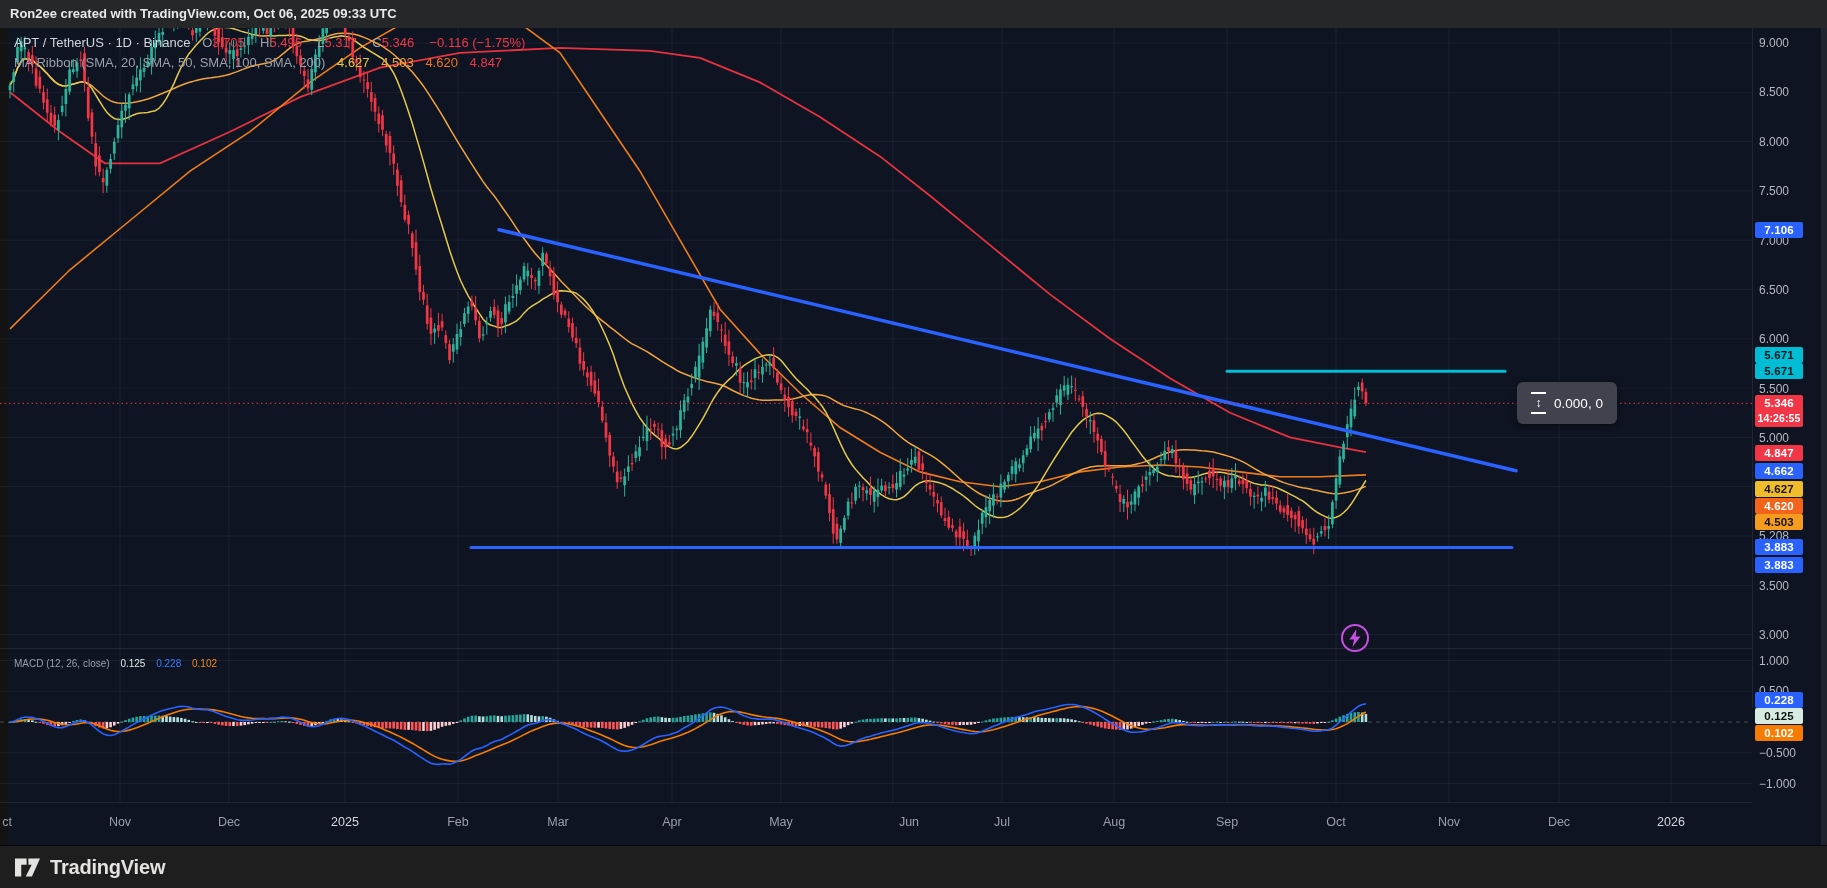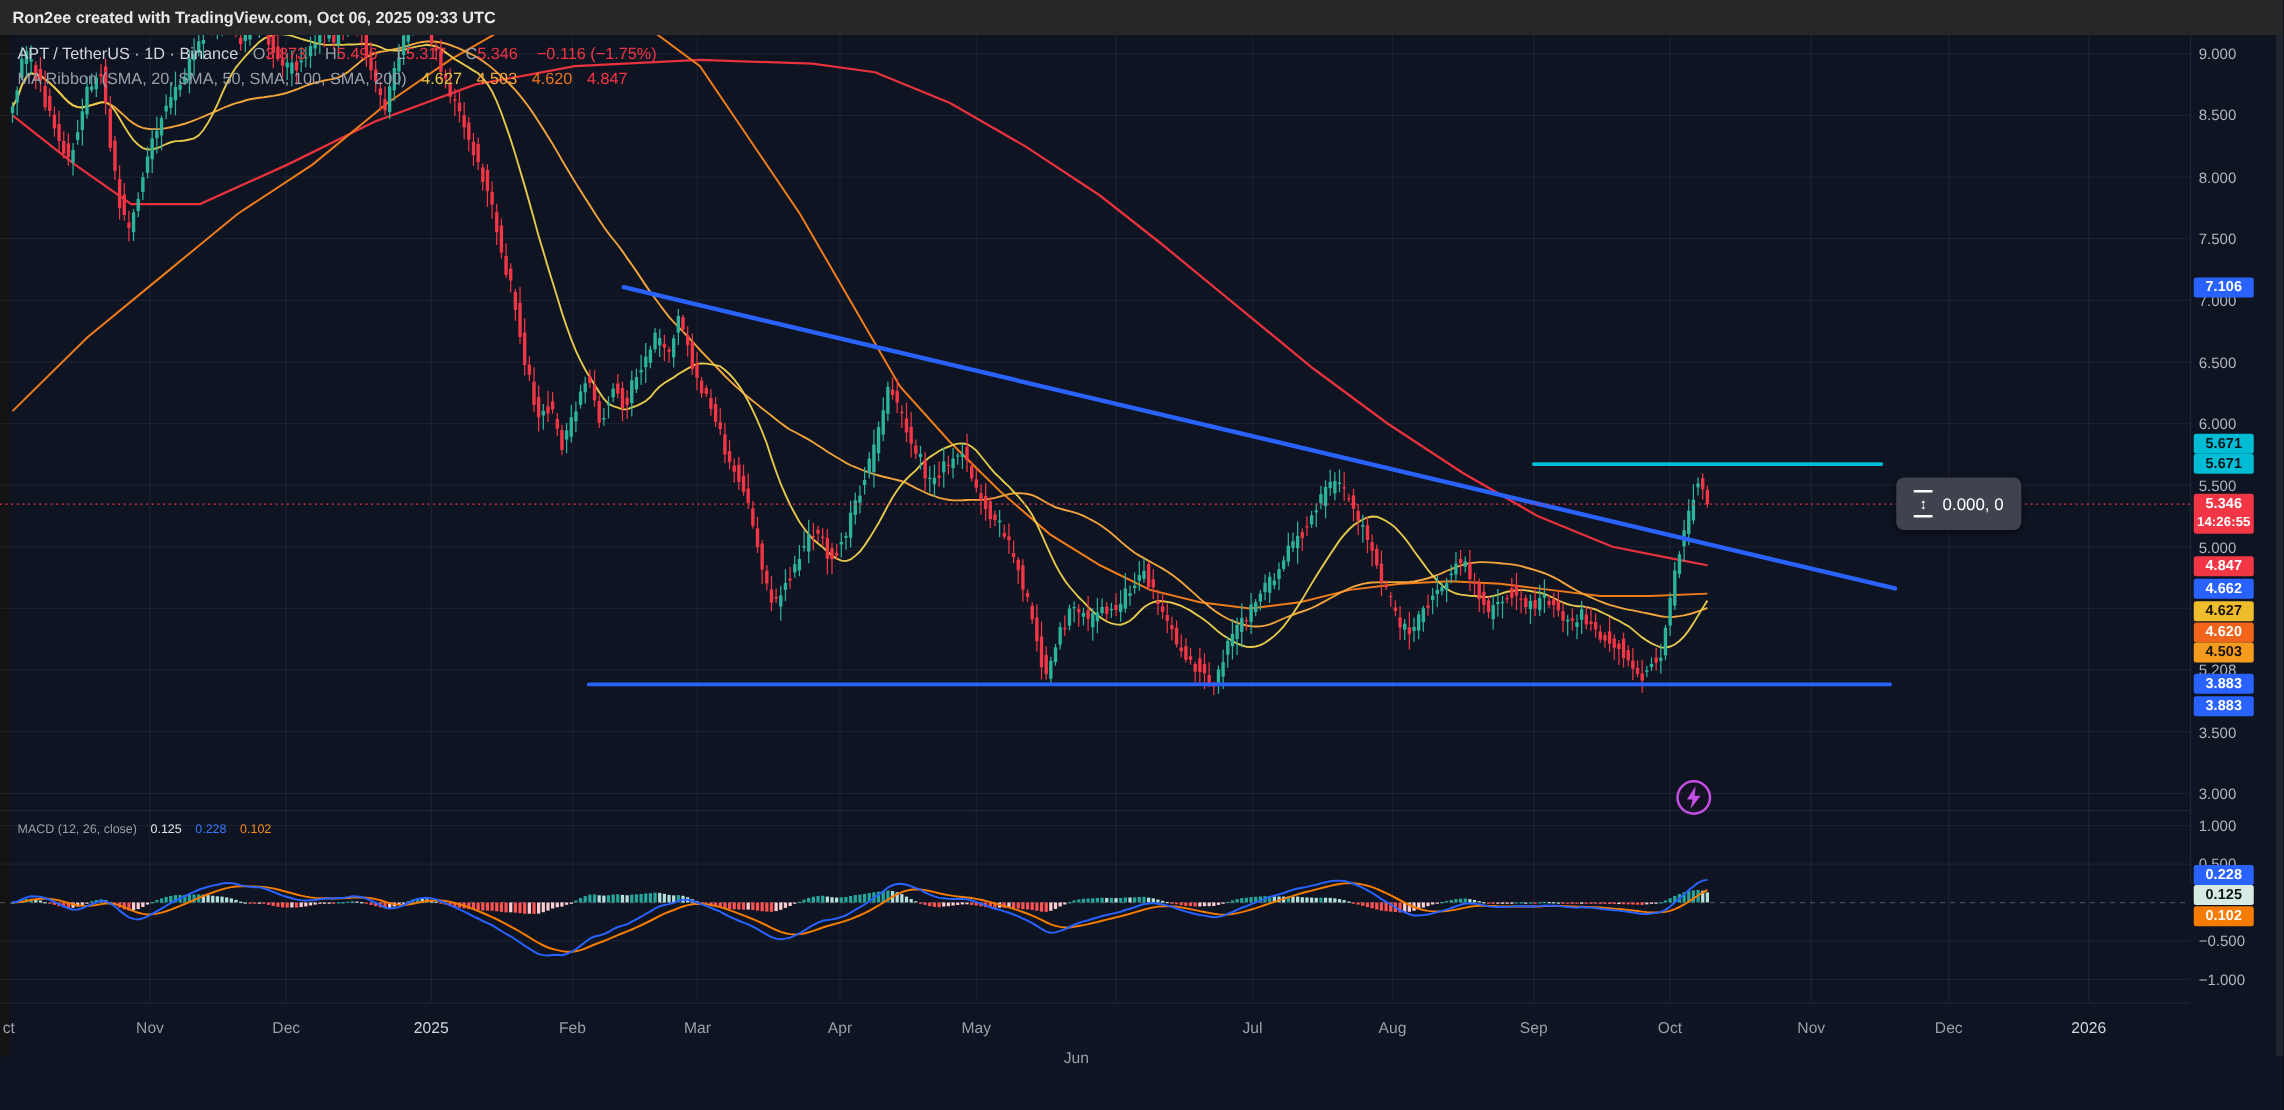--- a/index.html
+++ b/index.html
@@ -1218,21 +1218,21 @@
       <rect x="1357.1499999999962" y="63.960998607620695" width="2.6" height="10.039001392379305" fill="#26a69a"></rect>
       <rect x="1360.8749999999961" y="64.52820432465751" width="2.6" height="9.471795675342491" fill="#b2dfdb"></rect>
       <rect x="1364.599999999996" y="65.92650877915128" width="2.6" height="8.073491220848723" fill="#b2dfdb"></rect>
       <path d="M10.0 74.0L13.7 73.9L17.4 73.4L21.2 72.7L24.9 72.0L28.6 71.4L32.4 71.0L36.1 70.9L39.8 71.1L43.5 71.6L47.3 72.3L51.0 73.3L54.7 74.4L58.4 75.4L62.2 76.3L65.9 76.7L69.6 76.8L73.3 76.5L77.0 76.0L80.8 75.3L84.5 74.8L88.2 74.8L91.9 75.3L95.7 76.3L99.4 77.7L103.1 79.3L106.8 80.9L110.6 82.2L114.3 83.1L118.0 83.5L121.7 83.4L125.5 82.9L129.2 82.1L132.9 81.0L136.6 79.7L140.4 78.2L144.1 76.7L147.8 75.2L151.5 73.6L155.3 72.0L159.0 70.3L162.7 68.8L166.4 67.3L170.2 66.0L173.9 64.7L177.6 63.5L181.3 62.5L185.1 61.7L188.8 61.2L192.5 61.0L196.2 61.0L200.0 61.1L203.7 61.2L207.4 61.3L211.1 61.6L214.9 62.1L218.6 62.7L222.3 63.6L226.0 64.6L229.8 65.6L233.5 66.6L237.2 67.6L240.9 68.5L244.7 69.3L248.4 69.9L252.1 70.3L255.8 70.5L259.6 70.6L263.3 70.6L267.0 70.7L270.7 70.6L274.5 70.6L278.2 70.4L281.9 70.1L285.6 69.9L289.4 69.9L293.1 70.1L296.8 70.6L300.6 71.3L304.3 72.2L308.0 73.4L311.7 74.5L315.5 75.3L319.2 75.8L322.9 75.9L326.6 75.6L330.4 75.0L334.1 74.2L337.8 73.5L341.5 72.8L345.3 72.4L349.0 72.2L352.7 72.4L356.4 72.8L360.2 73.5L363.9 74.4L367.6 75.4L371.3 76.6L375.1 77.9L378.8 79.3L382.5 80.8L386.2 82.4L390.0 84.0L393.7 85.7L397.4 87.4L401.1 89.3L404.9 91.3L408.6 93.3L412.3 95.3L416.0 97.4L419.8 99.7L423.5 101.9L427.2 104.2L430.9 106.4L434.7 108.4L438.4 110.0L442.1 111.2L445.8 112.1L449.6 112.9L453.3 113.4L457.0 113.4L460.7 113.0L464.5 112.1L468.2 110.8L471.9 109.2L475.6 107.6L479.4 106.2L483.1 104.8L486.8 103.3L490.5 101.7L494.3 100.1L498.0 98.6L501.7 97.1L505.4 95.6L509.2 93.9L512.9 92.2L516.6 90.4L520.3 88.6L524.1 86.6L527.8 84.7L531.5 82.9L535.2 81.4L539.0 80.0L542.7 78.5L546.4 77.2L550.1 76.1L553.9 75.4L557.6 75.1L561.3 75.2L565.0 75.5L568.8 76.0L572.5 76.8L576.2 77.7L579.9 78.8L583.7 80.1L587.4 81.5L591.1 82.9L594.8 84.3L598.6 85.8L602.3 87.3L606.0 88.9L609.7 90.6L613.5 92.4L617.2 94.3L620.9 96.0L624.6 97.5L628.4 98.6L632.1 99.3L635.8 99.5L639.5 99.3L643.3 98.8L647.0 97.8L650.7 96.7L654.4 95.4L658.2 94.0L661.9 92.8L665.6 91.8L669.3 90.8L673.1 89.7L676.8 88.6L680.5 87.3L684.2 85.8L688.0 84.2L691.7 82.5L695.4 80.6L699.1 78.5L702.9 76.4L706.6 74.1L710.3 71.7L714.0 69.4L717.8 67.3L721.5 65.7L725.2 64.5L728.9 63.8L732.7 63.5L736.4 63.6L740.1 64.1L743.8 64.8L747.6 65.7L751.3 66.6L755.0 67.4L758.7 68.1L762.5 68.7L766.2 69.2L769.9 69.6L773.6 70.0L777.4 70.4L781.1 71.1L784.8 71.8L788.5 72.7L792.3 73.7L796.0 74.8L799.7 75.8L803.4 76.9L807.2 77.9L810.9 79.1L814.6 80.3L818.3 81.6L822.1 83.0L825.8 84.5L829.5 86.1L833.2 87.9L837.0 89.8L840.7 91.5L844.4 92.7L848.1 93.5L851.9 93.9L855.6 93.9L859.3 93.4L863.0 92.8L866.8 92.1L870.5 91.3L874.2 90.4L877.9 89.6L881.7 88.6L885.4 87.7L889.1 86.8L892.8 85.9L896.6 85.0L900.3 84.0L904.0 83.0L907.7 81.9L911.5 80.8L915.2 79.7L918.9 78.7L922.6 77.9L926.4 77.3L930.1 77.0L933.8 76.9L937.5 77.0L941.3 77.3L945.0 77.9L948.7 78.6L952.4 79.3L956.2 80.1L959.9 80.9L963.6 81.6L967.3 82.3L971.1 83.0L974.8 83.5L978.5 83.7L982.2 83.6L986.0 83.2L989.7 82.5L993.4 81.7L997.1 80.7L1000.9 79.6L1004.6 78.5L1008.3 77.3L1012.0 76.0L1015.8 74.7L1019.5 73.5L1023.2 72.3L1026.9 71.1L1030.7 69.9L1034.4 68.7L1038.1 67.5L1041.8 66.4L1045.6 65.4L1049.3 64.5L1053.0 63.5L1056.7 62.6L1060.5 61.6L1064.2 60.7L1067.9 59.8L1071.6 59.2L1075.4 58.7L1079.1 58.5L1082.8 58.6L1086.5 59.0L1090.3 59.7L1094.0 60.6L1097.7 61.7L1101.4 63.1L1105.2 64.8L1108.9 66.5L1112.6 68.3L1116.3 70.2L1120.1 72.2L1123.8 74.1L1127.5 76.0L1131.2 77.6L1135.0 79.0L1138.7 80.0L1142.4 80.7L1146.1 81.1L1149.9 81.2L1153.6 81.1L1157.3 80.8L1161.0 80.3L1164.8 79.7L1168.5 78.9L1172.2 78.1L1175.9 77.4L1179.7 76.9L1183.4 76.6L1187.1 76.6L1190.8 76.7L1194.6 76.8L1198.3 77.0L1202.0 77.1L1205.7 77.2L1209.4 77.2L1213.2 77.2L1216.9 77.1L1220.6 77.1L1224.3 77.1L1228.1 77.1L1231.8 77.1L1235.5 76.9L1239.2 76.8L1243.0 76.8L1246.7 76.8L1250.4 76.9L1254.1 77.0L1257.9 77.2L1261.6 77.4L1265.3 77.4L1269.0 77.5L1272.8 77.7L1276.5 77.8L1280.2 78.0L1283.9 78.3L1287.7 78.6L1291.4 78.9L1295.1 79.2L1298.8 79.6L1302.6 80.0L1306.3 80.4L1310.0 80.8L1313.7 81.3L1317.5 81.7L1321.2 81.9L1324.9 82.0L1328.6 81.9L1332.4 81.5L1336.1 80.7L1339.8 79.3L1343.5 77.6L1347.3 75.6L1351.0 73.3L1354.7 70.9L1358.4 68.4L1362.2 66.0L1365.9 64.0" stroke="#f57c00" fill="none" stroke-width="1.6"></path>
       <path d="M10.0 74.0L13.7 73.4L17.4 71.6L21.2 69.9L24.9 69.0L28.6 69.2L32.4 69.4L36.1 70.6L39.8 71.8L43.5 73.5L47.3 75.3L51.0 77.2L54.7 78.7L58.4 79.7L62.2 79.6L65.9 78.6L69.6 76.9L73.3 75.4L77.0 74.0L80.8 72.7L84.5 72.9L88.2 74.7L91.9 77.1L95.7 80.5L99.4 83.3L103.1 85.9L106.8 87.1L110.6 87.5L114.3 86.7L118.0 85.1L121.7 83.1L125.5 81.0L129.2 78.9L132.9 76.6L136.6 74.5L140.4 72.4L144.1 70.7L147.8 69.1L151.5 67.1L155.3 65.5L159.0 63.8L162.7 62.6L166.4 61.4L170.2 60.5L173.9 59.8L177.6 58.8L181.3 58.4L185.1 58.5L188.8 59.0L192.5 60.3L196.2 60.9L200.0 61.4L203.7 61.8L207.4 61.8L211.1 62.6L214.9 64.0L218.6 65.5L222.3 67.0L226.0 68.5L229.8 69.6L233.5 70.6L237.2 71.7L240.9 72.1L244.7 72.4L248.4 72.2L252.1 72.0L255.8 71.4L259.6 71.0L263.3 70.6L267.0 70.8L270.7 70.4L274.5 70.4L278.2 69.7L281.9 69.1L285.6 69.2L289.4 69.6L293.1 70.9L296.8 72.5L300.6 74.2L304.3 76.1L308.0 78.1L311.7 78.7L315.5 78.4L319.2 77.7L322.9 76.2L326.6 74.4L330.4 72.5L334.1 71.2L337.8 70.5L341.5 70.2L345.3 70.7L349.0 71.5L352.7 73.0L356.4 74.4L360.2 76.3L363.9 77.8L367.6 79.5L371.3 81.3L375.1 83.2L378.8 85.1L382.5 86.8L386.2 88.8L390.0 90.5L393.7 92.2L397.4 94.5L401.1 96.8L404.9 99.2L408.6 101.1L412.3 103.4L416.0 106.0L419.8 108.7L423.5 110.9L427.2 113.3L430.9 115.3L434.7 116.1L438.4 116.4L442.1 116.0L445.8 115.9L449.6 116.2L453.3 115.2L457.0 113.5L460.7 111.4L464.5 108.5L468.2 105.6L471.9 102.9L475.6 101.2L479.4 100.4L483.1 99.3L486.8 97.6L490.5 95.3L494.3 93.6L498.0 92.5L501.7 91.4L505.4 89.3L509.2 87.4L512.9 85.4L516.6 83.2L520.3 81.1L524.1 78.7L527.8 77.0L531.5 76.0L535.2 75.3L539.0 74.3L542.7 72.6L546.4 71.8L550.1 71.8L553.9 72.8L557.6 74.0L561.3 75.5L565.0 76.7L568.8 78.2L572.5 79.8L576.2 81.3L579.9 83.4L583.7 85.3L587.4 87.0L591.1 88.6L594.8 90.1L598.6 91.5L602.3 93.3L606.0 95.3L609.7 97.6L613.5 99.7L617.2 101.7L620.9 102.9L624.6 103.3L628.4 102.9L632.1 102.1L635.8 100.5L639.5 98.7L643.3 96.5L647.0 94.1L650.7 92.0L654.4 90.1L658.2 88.6L661.9 88.0L665.6 87.5L669.3 86.8L673.1 85.5L676.8 84.2L680.5 82.1L684.2 79.8L688.0 77.8L691.7 75.6L695.4 73.0L699.1 70.4L702.9 67.7L706.6 65.0L710.3 62.0L714.0 60.2L717.8 59.2L721.5 59.0L725.2 59.8L728.9 61.0L732.7 62.5L736.4 63.8L740.1 66.0L743.8 67.7L747.6 69.1L751.3 70.3L755.0 70.6L758.7 71.1L762.5 71.2L766.2 71.2L769.9 71.1L773.6 71.4L777.4 72.4L781.1 73.5L784.8 74.9L788.5 76.3L792.3 77.8L796.0 79.0L799.7 79.9L803.4 81.1L807.2 82.2L810.9 83.6L814.6 85.1L818.3 86.9L822.1 88.5L825.8 90.5L829.5 92.7L833.2 95.2L837.0 97.3L840.7 98.1L844.4 97.9L848.1 96.7L851.9 95.5L855.6 93.6L859.3 91.8L863.0 90.4L866.8 89.1L870.5 88.2L874.2 87.0L877.9 86.0L881.7 84.8L885.4 84.0L889.1 83.1L892.8 82.3L896.6 81.4L900.3 80.0L904.0 79.0L907.7 77.8L911.5 76.4L915.2 75.2L918.9 74.8L922.6 74.5L926.4 75.0L930.1 75.6L933.8 76.5L937.5 77.4L941.3 78.8L945.0 80.0L948.7 81.3L952.4 82.2L956.2 83.2L959.9 84.0L963.6 84.5L967.3 85.2L971.1 85.8L974.8 85.4L978.5 84.7L982.2 83.1L986.0 81.6L989.7 79.9L993.4 78.2L997.1 77.0L1000.9 75.3L1004.6 73.9L1008.3 72.5L1012.0 70.9L1015.8 69.5L1019.5 68.6L1023.2 67.5L1026.9 66.4L1030.7 65.0L1034.4 63.8L1038.1 62.8L1041.8 62.2L1045.6 61.5L1049.3 60.5L1053.0 59.8L1056.7 58.7L1060.5 57.8L1064.2 57.0L1067.9 56.5L1071.6 56.5L1075.4 56.8L1079.1 57.7L1082.8 59.0L1086.5 60.6L1090.3 62.3L1094.0 64.3L1097.7 66.4L1101.4 68.7L1105.2 71.3L1108.9 73.5L1112.6 75.6L1116.3 77.8L1120.1 80.2L1123.8 81.8L1127.5 83.4L1131.2 84.3L1135.0 84.3L1138.7 84.0L1142.4 83.6L1146.1 82.7L1149.9 81.7L1153.6 80.7L1157.3 79.7L1161.0 78.4L1164.8 77.0L1168.5 75.8L1172.2 74.8L1175.9 74.7L1179.7 74.9L1183.4 75.5L1187.1 76.3L1190.8 77.1L1194.6 77.5L1198.3 77.6L1202.0 77.6L1205.7 77.5L1209.4 77.3L1213.2 77.0L1216.9 76.9L1220.6 77.1L1224.3 77.0L1228.1 77.2L1231.8 76.9L1235.5 76.4L1239.2 76.5L1243.0 76.5L1246.7 76.7L1250.4 77.3L1254.1 77.6L1257.9 77.9L1261.6 78.1L1265.3 77.7L1269.0 78.0L1272.8 78.1L1276.5 78.4L1280.2 79.0L1283.9 79.4L1287.7 79.8L1291.4 80.2L1295.1 80.5L1298.8 81.0L1302.6 81.4L1306.3 82.0L1310.0 82.6L1313.7 83.2L1317.5 83.2L1321.2 82.8L1324.9 82.3L1328.6 81.7L1332.4 79.9L1336.1 77.2L1339.8 74.0L1343.5 70.9L1347.3 67.5L1351.0 64.1L1354.7 61.2L1358.4 58.3L1362.2 56.5L1365.9 55.9" stroke="#2962ff" fill="none" stroke-width="1.6"></path>
     </svg>
 
   <div class="legend">
     <div class="row">
       <span>APT / TetherUS · 1D · Binance</span><span class="sp"></span>
-      <span class="lbl">O</span><span class="v-red">3.873</span>
+      <span class="lbl">O</span><span class="v-red">3.705</span>
       <span class="sp"></span>
       <span class="lbl">H</span><span class="v-red">5.496</span>
       <span class="sp"></span>
       <span class="lbl">L</span><span class="v-red">5.317</span>
       <span class="sp"></span>
       <span class="lbl">C</span><span class="v-red">5.346</span>
       <span class="sp"></span>
       <span class="v-red">−0.116 (−1.75%)</span>
     </div>
     <div class="row">
@@ -1289,21 +1289,21 @@
 
   <div class="time-axis" id="time-axis">
       <div class="tlabel" style="left: 7px;">ct</div>
       <div class="tlabel" style="left: 120px;">Nov</div>
       <div class="tlabel" style="left: 229px;">Dec</div>
       <div class="tlabel bright" style="left: 345px;">2025</div>
       <div class="tlabel" style="left: 458px;">Feb</div>
       <div class="tlabel" style="left: 558px;">Mar</div>
       <div class="tlabel" style="left: 672px;">Apr</div>
       <div class="tlabel" style="left: 781px;">May</div>
-      <div class="tlabel" style="left: 861px; margin-top: 24px;">Jun</div>
+      <div class="tlabel" style="left: 909px;">Jun</div>
       <div class="tlabel" style="left: 1002px;">Jul</div>
       <div class="tlabel" style="left: 1114px;">Aug</div>
       <div class="tlabel" style="left: 1227px;">Sep</div>
       <div class="tlabel" style="left: 1336px;">Oct</div>
       <div class="tlabel" style="left: 1449px;">Nov</div>
       <div class="tlabel" style="left: 1559px;">Dec</div>
       <div class="tlabel bright" style="left: 1671px;">2026</div>
     </div>
 
   <div class="tooltip">
@@ -1311,13 +1311,22 @@
     <span class="tt-text">0.000, 0</span>
   </div>
 
   <div class="flash">
     <svg width="30" height="30" viewBox="0 0 30 30">
       <circle cx="15" cy="15" r="13" fill="rgba(30,10,40,0.25)" stroke="#c44fe2" stroke-width="2"></circle>
       <path d="M16.5 6 L9.5 16.5 L14 16.5 L12.5 24 L20.5 13.5 L15.8 13.5 Z" fill="#c44fe2"></path>
     </svg>
   </div>
 
+  <div class="bottom-bar">
+    <div class="brand">
+      <svg width="27" height="25" viewBox="0 0 30 28">
+        <path d="M1 4 h13 v7 h-6 v13 h-7 z" fill="#e4e3e1"></path>
+        <path d="M16 4 h13 l-9 20 h-7 l6.7 -13 h-3.7 z" fill="#e4e3e1"></path>
+      </svg>
+      <span class="brand-text">TradingView</span>
+    </div>
+  </div>
 </div>
 
 </body></html>

